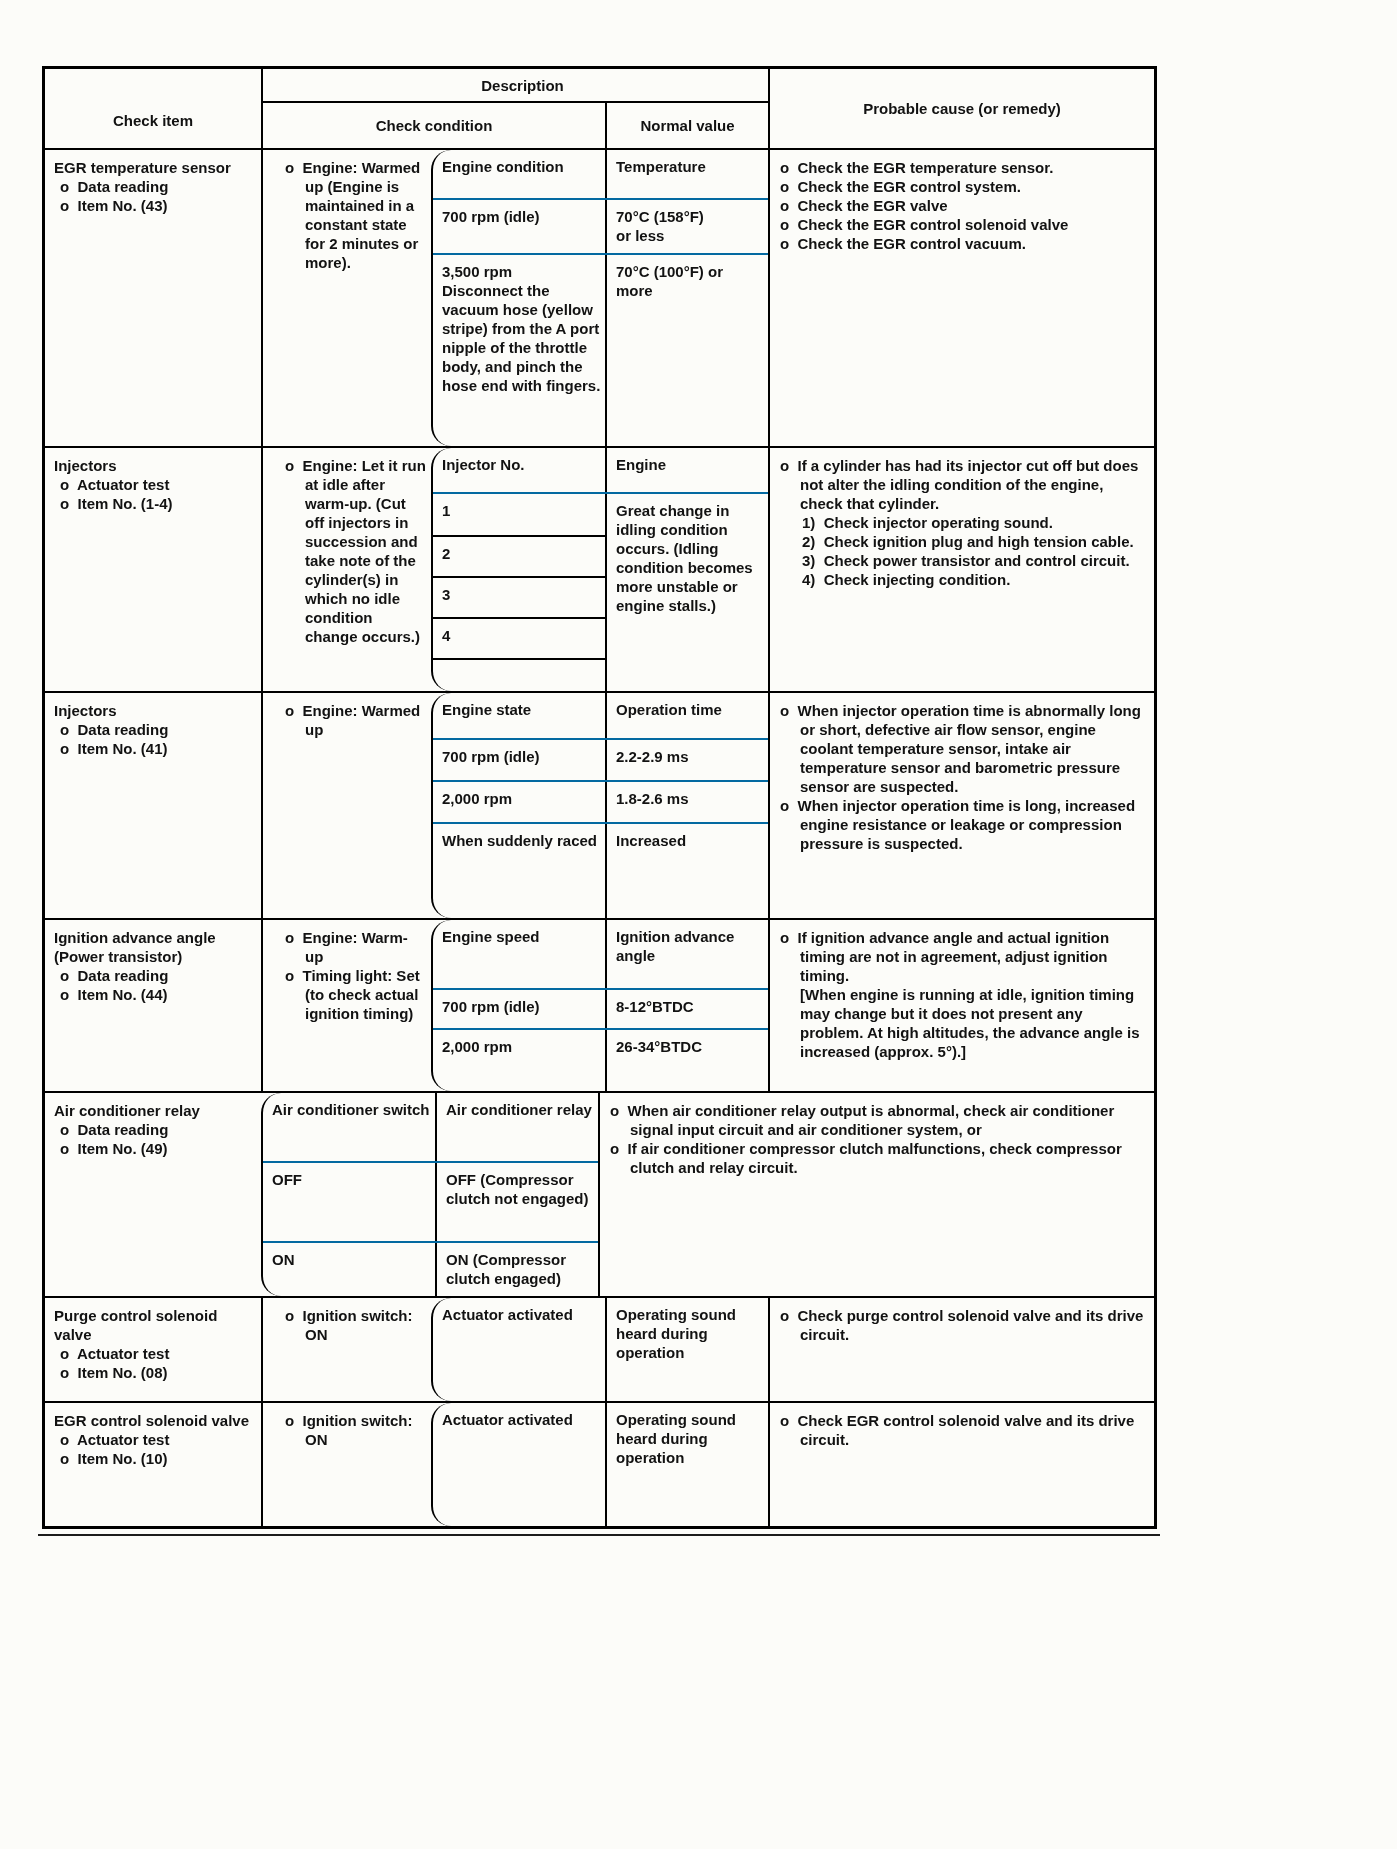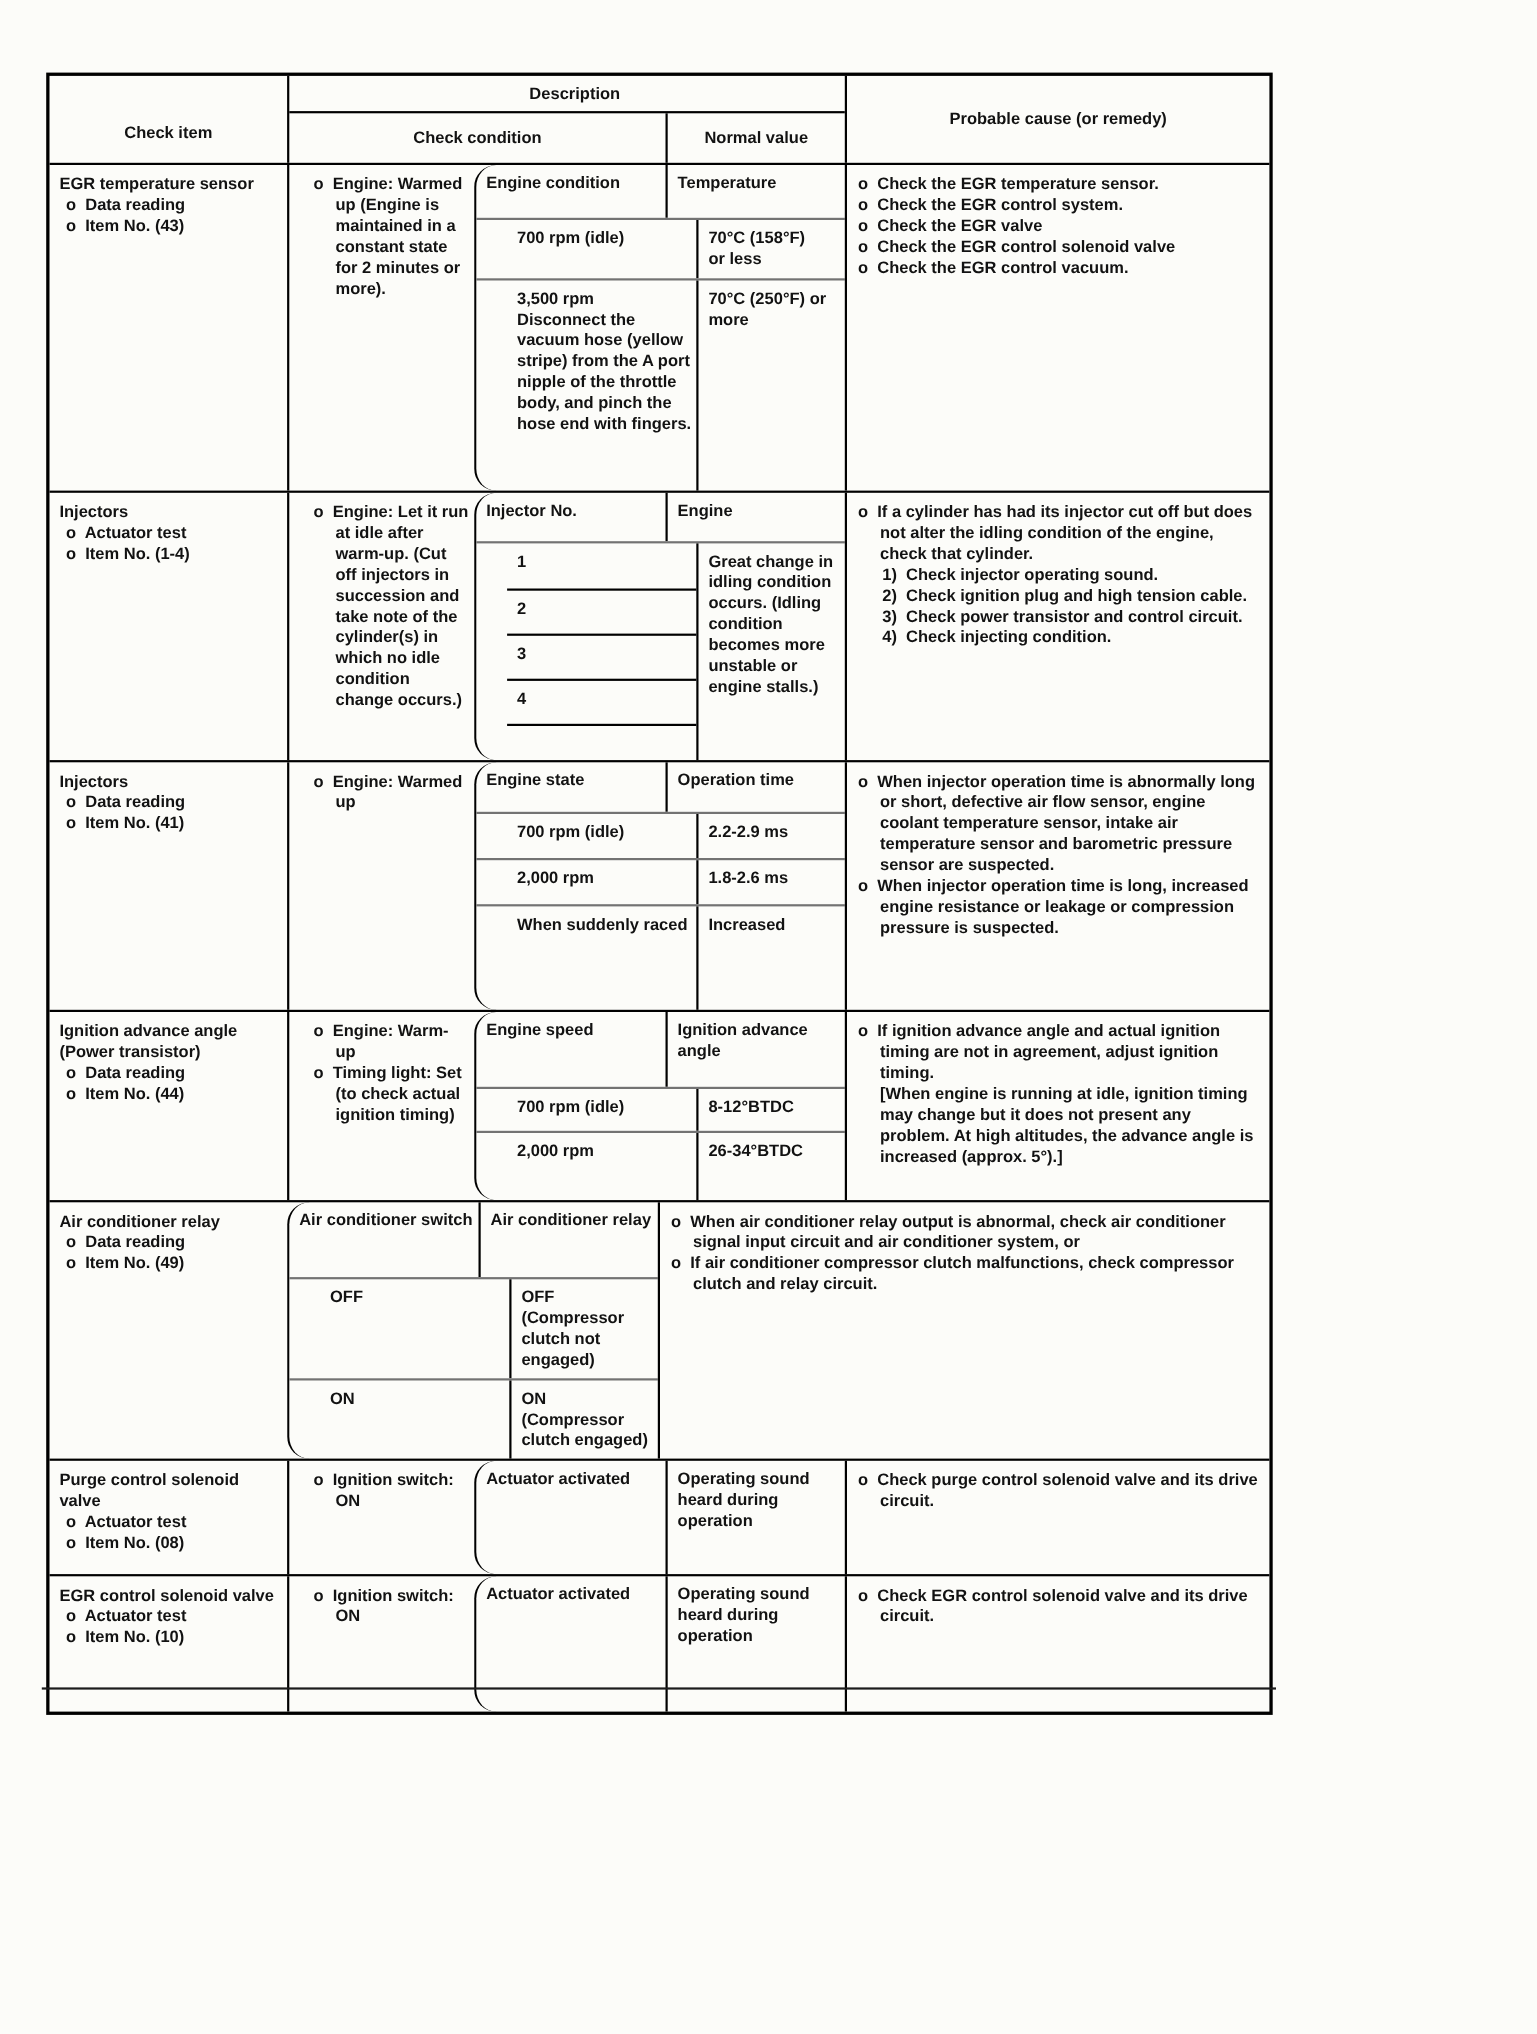--- a/index.html
+++ b/index.html
@@ -24,21 +24,21 @@
   .h-cause { flex:1; border-left:2px solid #000; }
 
   
   .row { display:flex; border-top:2px solid #000; align-items:stretch; }
   .c1 { width:216px; padding:8px 6px 8px 9px; }
   .c2 { width:170px; border-left:2px solid #000; padding:8px 5px 8px 22px; }
   .sub { width:337px; border-left:2px solid #000; display:flex; flex-direction:column;border-radius:20px; }
   .c4 { flex:1; border-left:2px solid #000; padding:8px 8px 8px 10px; }
 
   .srow { display:flex; flex:0 0 auto; }
-  .srow + .srow { border-top:2px solid #737373;padding-left:28px; }
+  .srow + .srow { border-top:2px solid #0369a1; }
   .srow.fill { flex:1 1 auto; }
   .sa { width:172px; padding:7px 4px 7px 9px; white-space:pre-line; }
   .sb { flex:1; border-left:2px solid #000; padding:7px 5px 7px 9px; white-space:pre-line; }
   .numcol { width:172px; display:flex; flex-direction:column; }
   .numcell { min-height:41px; padding:7px 9px; }
   .numcell + .numcell { border-top:2px solid #000; }
   .numcell.fill { flex:1 1 auto; min-height:0; }
 
   
   .t,.b,.num,.cont { white-space:pre-wrap; }
@@ -84,21 +84,21 @@
           <div class="sb">Temperature</div>
         </div>
         <div class="srow" style="min-height:55px">
           <div class="sa">700 rpm (idle)</div>
           <div class="sb">70°C (158°F)
 or less</div>
         </div>
         <div class="srow fill">
           <div class="sa">3,500 rpm
 Disconnect the vacuum hose (yellow stripe) from the A port nipple of the throttle body, and pinch the hose end with fingers.</div>
-          <div class="sb">70°C (250°F) or more</div>
+          <div class="sb">70°C (100°F) or more</div>
         </div>
       </div>
       <div class="c4">
           <div class="b">o  Check the EGR temperature sensor.</div>
           <div class="b">o  Check the EGR control system.</div>
           <div class="b">o  Check the EGR valve</div>
           <div class="b">o  Check the EGR control solenoid valve</div>
           <div class="b">o  Check the EGR control vacuum.</div>
         </div>
     </div>

